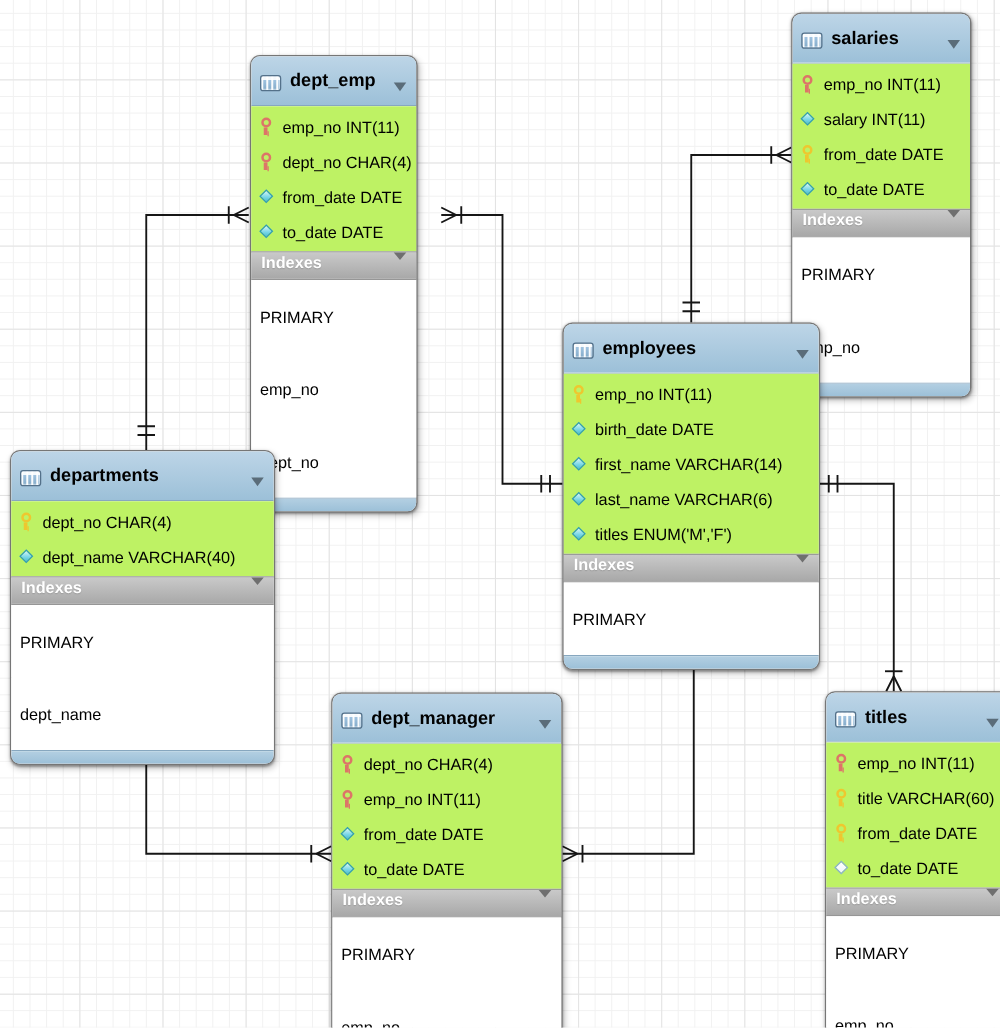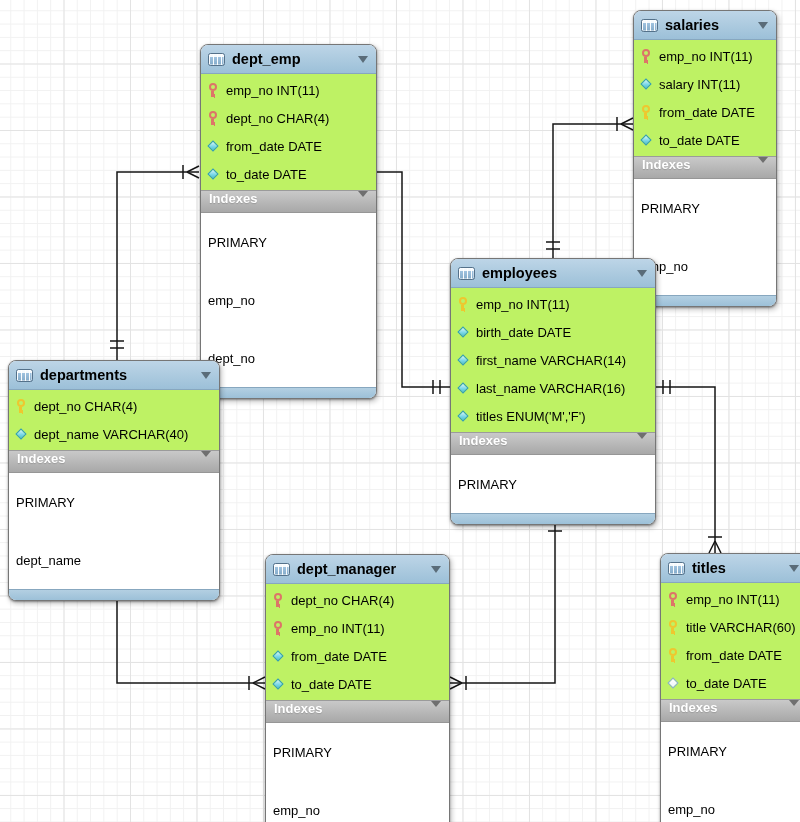--- a/index.html
+++ b/index.html
@@ -10,21 +10,21 @@
       linear-gradient(90deg,#e3e3e3 1px,transparent 1px),
       linear-gradient(#f1f1f1 1px,transparent 1px),
       linear-gradient(90deg,#f1f1f1 1px,transparent 1px);
     background-size:66.5px 66.5px,66.5px 66.5px,13.3px 13.3px,13.3px 13.3px;
     background-position:-3px -3px,-3px -3px,-3px -3px,-3px -3px;}
   .wires{position:absolute;left:0;top:0}
   .wires path{stroke:#161616;stroke-width:1.5;fill:none}
 
   .table{position:absolute;box-sizing:border-box;background:#fff;border:1px solid #767676;border-radius:8px;
     box-shadow:0 1px 2px rgba(0,0,0,.35),1.5px 2.5px 5px rgba(0,0,0,.22);font-size:13px;color:#000}
-  .thead{height:28px;display:flex;align-items:center;padding:0 8px 0 7px;
+  .thead{height:28px;display:flex;align-items:flex-end;padding:0 8px 11px 7px;
     background:linear-gradient(#bdd5e7,#9cc0d8);border-bottom:1px solid #87a7bf;border-radius:7px 7px 0 0}
   .tname{flex:1;font-weight:bold;font-size:14.5px;white-space:nowrap}
   .ticon{width:17px;height:13px;box-sizing:border-box;border:1px solid #54718a;border-radius:2.5px;flex:none;margin-right:7px;
     background-image:linear-gradient(90deg,rgba(255,255,255,.95) 1.5px,rgba(255,255,255,0) 1.5px),
       linear-gradient(180deg,#f4f9fd 3px,rgba(244,249,253,0) 3px),
       linear-gradient(#a9cbe8,#84abc9);
     background-size:4px 100%,100% 100%,100% 100%;box-shadow:inset 0 0 0 1px rgba(255,255,255,.45)}
   .tri{width:0;height:0;border-left:5.5px solid transparent;border-right:5.5px solid transparent;border-top:7px solid #5a6c79;flex:none}
   .cols{padding:2px 0;background:#bef264}
   .crow{height:28px;display:flex;align-items:center;padding:0 6px;white-space:nowrap}
@@ -82,21 +82,21 @@
       <path d="M466,676 V690"></path>
     </g>
     <g>
       <path d="M117,531 V683 H265"></path>
       <path d="M110,540 H124 M110,547 H124"></path>
       <path d="M253,683 L265,677 M253,683 L265,689"></path>
       <path d="M249,676 V690"></path>
     </g>
   </svg>
 
-  <div class="table" style="left:200px;top:44px;width:177px">
+  <div class="table" style="left:200px;top:44px;width:134px">
     <div class="thead">
       <span class="ticon"></span>
       <span class="tname">dept_emp</span>
       <span class="tri"></span>
     </div>
     <div class="cols">
       <div class="crow">
         <span class="cicon key-red"></span>
         <span>emp_no INT(11)</span>
       </div>
@@ -180,21 +180,21 @@
       <div class="crow">
         <span class="cicon diamond-filled"></span>
         <span>birth_date DATE</span>
       </div>
       <div class="crow">
         <span class="cicon diamond-filled"></span>
         <span>first_name VARCHAR(14)</span>
       </div>
       <div class="crow">
         <span class="cicon diamond-filled"></span>
-        <span>last_name VARCHAR(16)</span>
+        <span>last_name VARCHAR(6)</span>
       </div>
       <div class="crow">
         <span class="cicon diamond-filled"></span>
         <span>titles ENUM('M','F')</span>
       </div>
     </div>
     <div class="ixhead">
       <span class="ixtitle">Indexes</span>
       <span class="tri"></span>
     </div>

